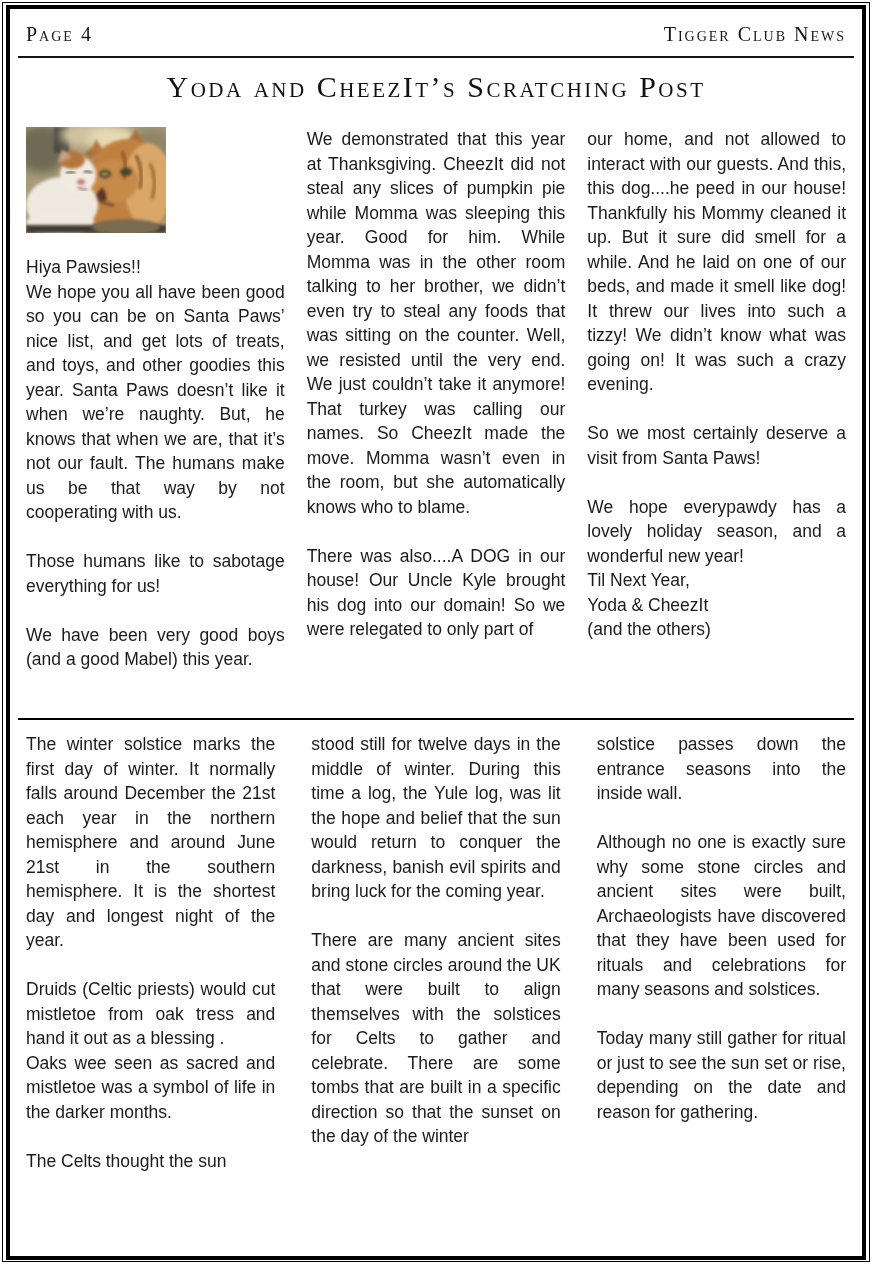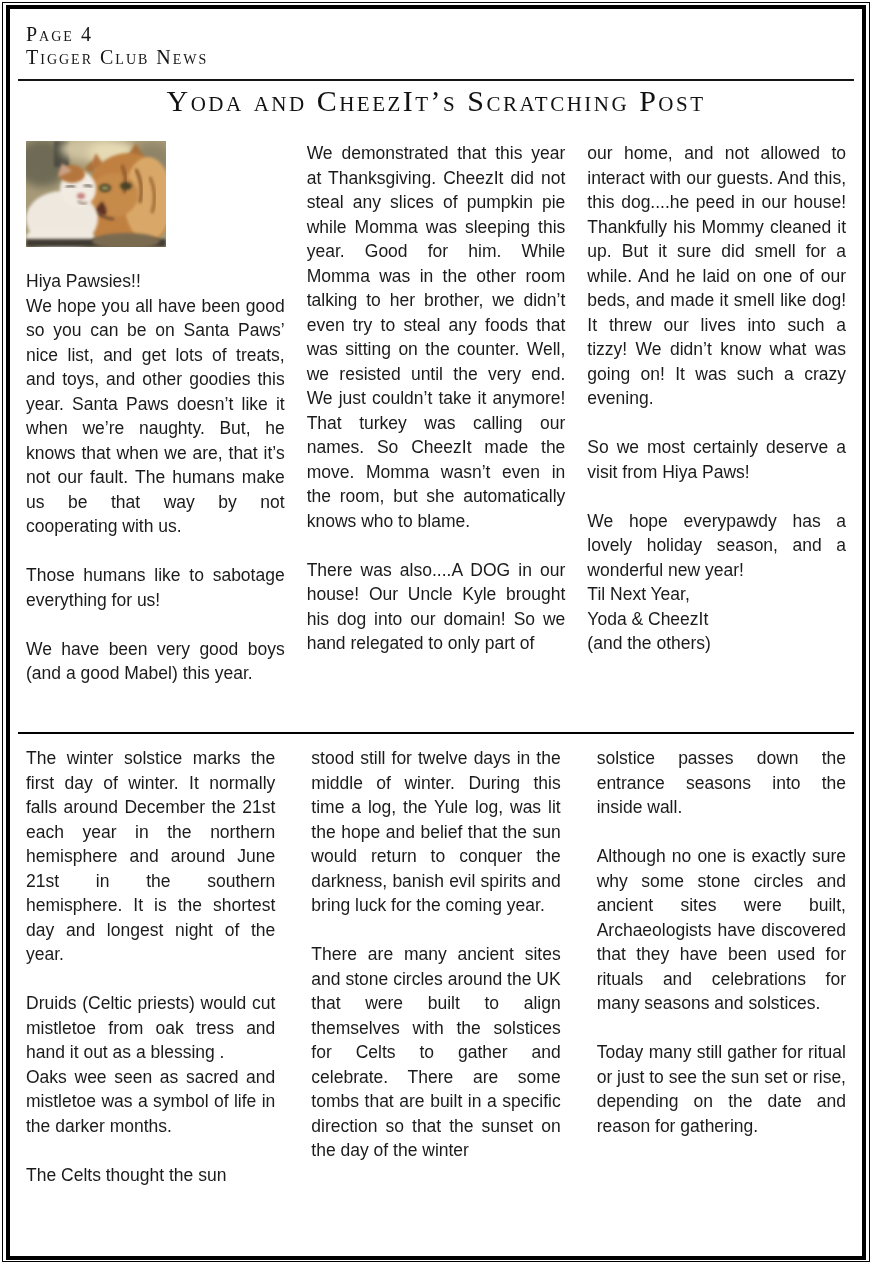--- a/index.html
+++ b/index.html
@@ -4,25 +4,25 @@
 <style>
   html,body{margin:0;padding:0;}
   body{
     width:872px;height:1264px;background:#ffffff;position:relative;
     font-family:"Liberation Sans",sans-serif;color:#1a1a1a;overflow:hidden;
   }
   .outer-frame{position:absolute;top:2px;left:2px;right:2px;bottom:2px;border:1px solid #000;}
   .inner-frame{position:absolute;top:5px;left:6px;right:6px;bottom:4px;border:4px solid #000;box-sizing:border-box;overflow:hidden;background:#fff;}
 
   .masthead{display:flex;justify-content:space-between;align-items:baseline;padding:14px 16px 0 16px;
-    font-family:"Liberation Serif",serif;font-variant:small-caps;letter-spacing:2px;font-size:20px;color:#161616;flex-direction:column;}
+    font-family:"Liberation Serif",serif;font-variant:small-caps;letter-spacing:2px;font-size:20px;color:#161616;}
   .masthead-rule{border:0;border-top:2px solid #151515;margin:10px 8px 0 8px;}
 
   .article-title{text-align:center;font-family:"Liberation Serif",serif;font-variant:small-caps;
-    letter-spacing:2.5px;font-size:30px;line-height:40px;margin-top:0;color:#121212;font-weight:normal;}
+    letter-spacing:2.5px;font-size:30px;line-height:40px;margin-top:9px;color:#121212;font-weight:normal;}
   .article-title.second{margin-top:12px;}
 
   .article-body{display:flex;gap:22px;padding:0 16px;margin-top:12px;overflow:hidden;}
   .article-body.first{height:578px;}
   .article-body.second{height:470px;gap:36px;}
   .col{flex:1 1 0;min-width:0;text-align:justify;font-size:17.5px;line-height:24.5px;color:#1b1b1b;}
   .col p{margin:0;}
   .col p.gap{margin-top:24.5px;}
 
   .section-rule{border:0;border-top:2px solid #000;margin:13px 8px 0 8px;}
@@ -89,25 +89,25 @@
           <ellipse cx="100" cy="100" rx="34" ry="8" fill="#7a6a50" filter="url(#b1)"></ellipse>
         </svg>
       </span>
       <p>Hiya Pawsies!!</p>
       <p>We hope you all have been good so you can be on Santa Paws’ nice list, and get lots of treats, and toys, and other goodies this year. Santa Paws doesn’t like it when we’re naughty. But, he knows that when we are, that it’s not our fault. The humans make us be that way by not cooperating with us.</p>
       <p class="gap">Those humans like to sabotage everything for us!</p>
       <p class="gap">We have been very good boys (and a good Mabel) this year.</p>
     </div>
     <div class="col">
       <p>We demonstrated that this year at Thanksgiving. CheezIt did not steal any slices of pumpkin pie while Momma was sleeping this year. Good for him. While Momma was in the other room talking to her brother, we didn’t even try to steal any foods that was sitting on the counter. Well, we resisted until the very end. We just couldn’t take it anymore! That turkey was calling our names. So CheezIt made the move. Momma wasn’t even in the room, but she automatically knows who to blame.</p>
-      <p class="gap">There was also....A DOG in our house! Our Uncle Kyle brought his dog into our domain! So we hand relegated to only part of</p>
+      <p class="gap">There was also....A DOG in our house! Our Uncle Kyle brought his dog into our domain! So we were relegated to only part of</p>
     </div>
     <div class="col">
       <p>our home, and not allowed to interact with our guests. And this, this dog....he peed in our house! Thankfully his Mommy cleaned it up. But it sure did smell for a while. And he laid on one of our beds, and made it smell like dog! It threw our lives into such a tizzy! We didn’t know what was going on! It was such a crazy evening.</p>
-      <p class="gap">So we most certainly deserve a visit from Hiya Paws!</p>
+      <p class="gap">So we most certainly deserve a visit from Santa Paws!</p>
       <p class="gap">We hope everypawdy has a lovely holiday season, and a wonderful new year!</p>
       <p>Til Next Year,</p>
       <p>Yoda &amp; CheezIt</p>
       <p>(and the others)</p>
     </div>
   </div>
 
   <hr class="section-rule">
 
 

